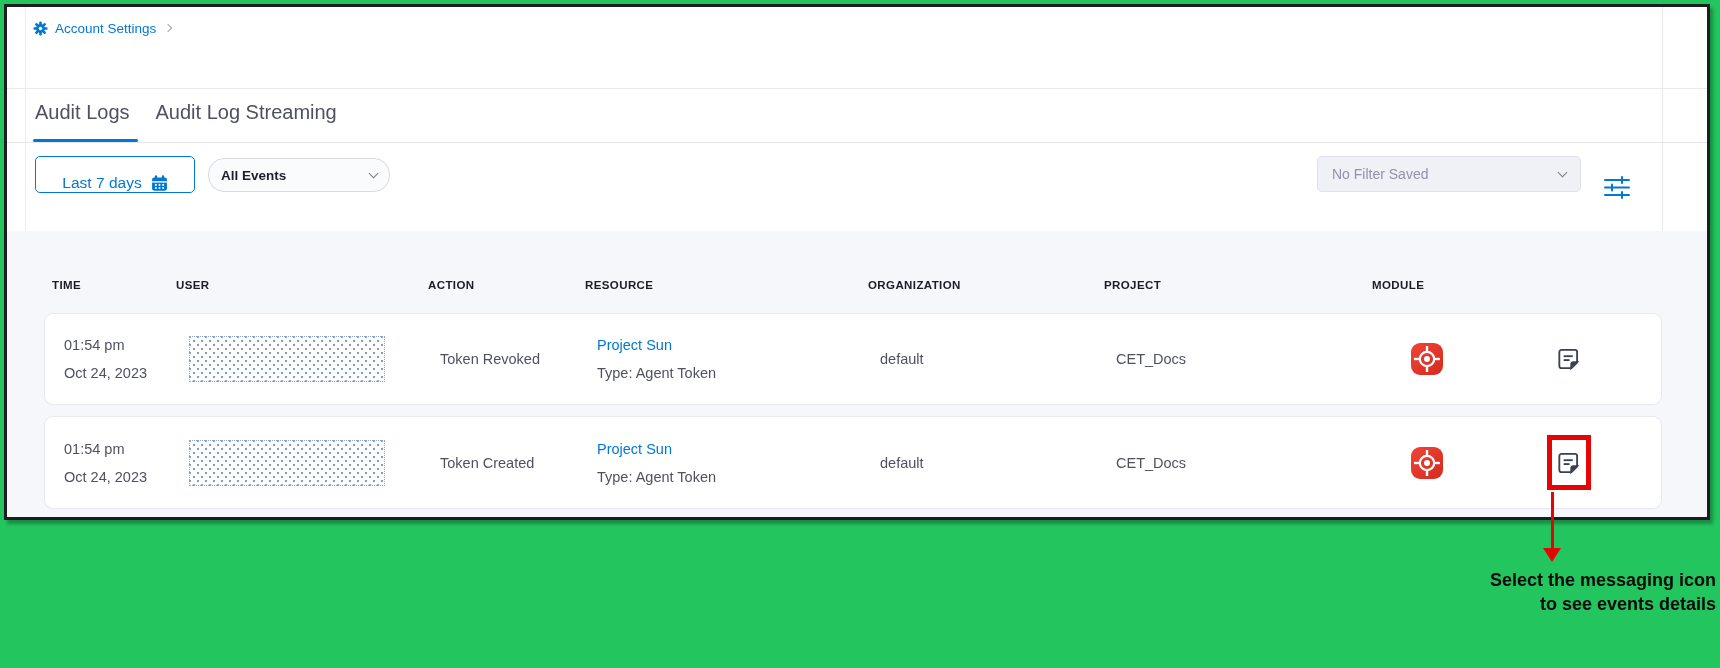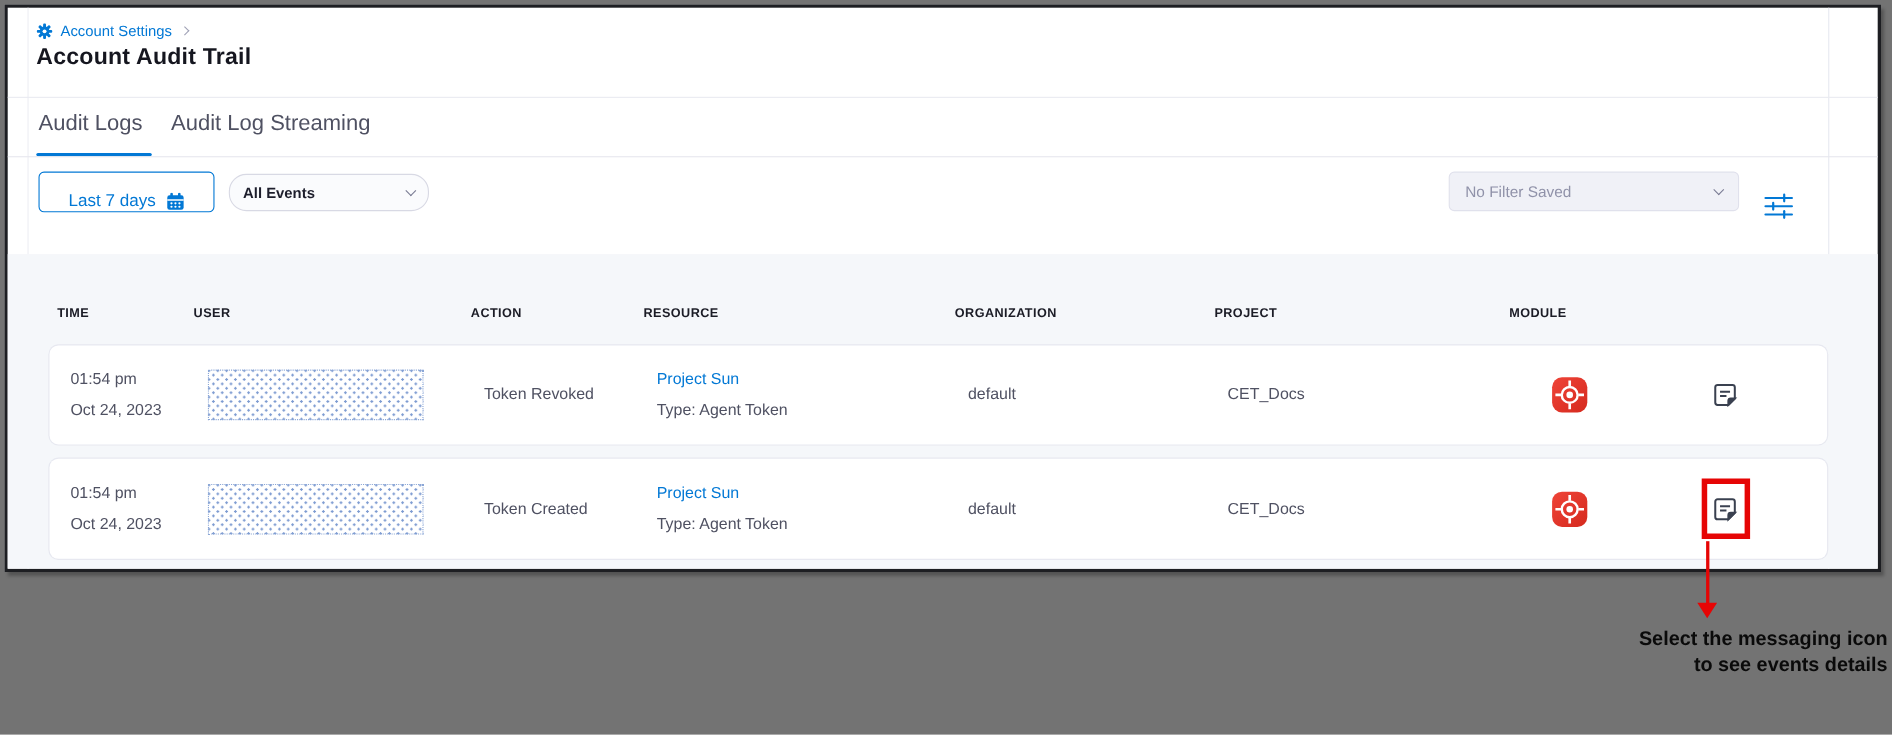--- a/index.html
+++ b/index.html
@@ -1,19 +1,19 @@
 <!DOCTYPE html>
 <html><head>
 <meta charset="utf-8">
 <style>
   * { box-sizing: border-box; }
   html,body { margin:0; padding:0; background:#fff; }
   #canvas {
     position:relative; width:1720px; height:668px; overflow:hidden;
-    font-family:"Liberation Sans", sans-serif; background:#737373;
+    font-family:"Liberation Sans", sans-serif; background:#22c55e;
   }
   
   .frame {
     position:absolute; left:4px; top:4px; width:1706px; height:516px;
     border:3px solid #1d1e22; background:#fff;
     box-shadow:3px 4px 3px rgba(0,0,0,.28);
   }
   .inner { position:absolute; inset:0; }
   .v-line-left  { position:absolute; left:18px;   top:0; bottom:0; width:1px; background:#edeef4; }
   .v-line-right { position:absolute; left:1655px; top:0; bottom:0; width:1px; background:#e7e9f0; }
@@ -119,21 +119,20 @@
               <rect x="6.6" y="0.5" width="2.8" height="15" rx="1" transform="rotate(135 8 8)"></rect>
               <circle cx="8" cy="8" r="4.7"></circle>
               <circle cx="8" cy="8" r="1.9" fill="#ffffff"></circle>
             </g>
           </svg>
         </span>
         <span class="breadcrumb-label">Account Settings</span>
         <span class="crumb-chevron"></span>
       </div>
 
-      <div class="page-title">Account Audit Trail</div>
       <div class="divider1"></div>
 
       <div class="tabs">
         <span class="tab">Audit Logs</span>
         <span class="tab">Audit Log Streaming</span>
       </div>
       <div class="tab-underline"></div>
       <div class="divider2"></div>
 
       <div class="date-btn">

